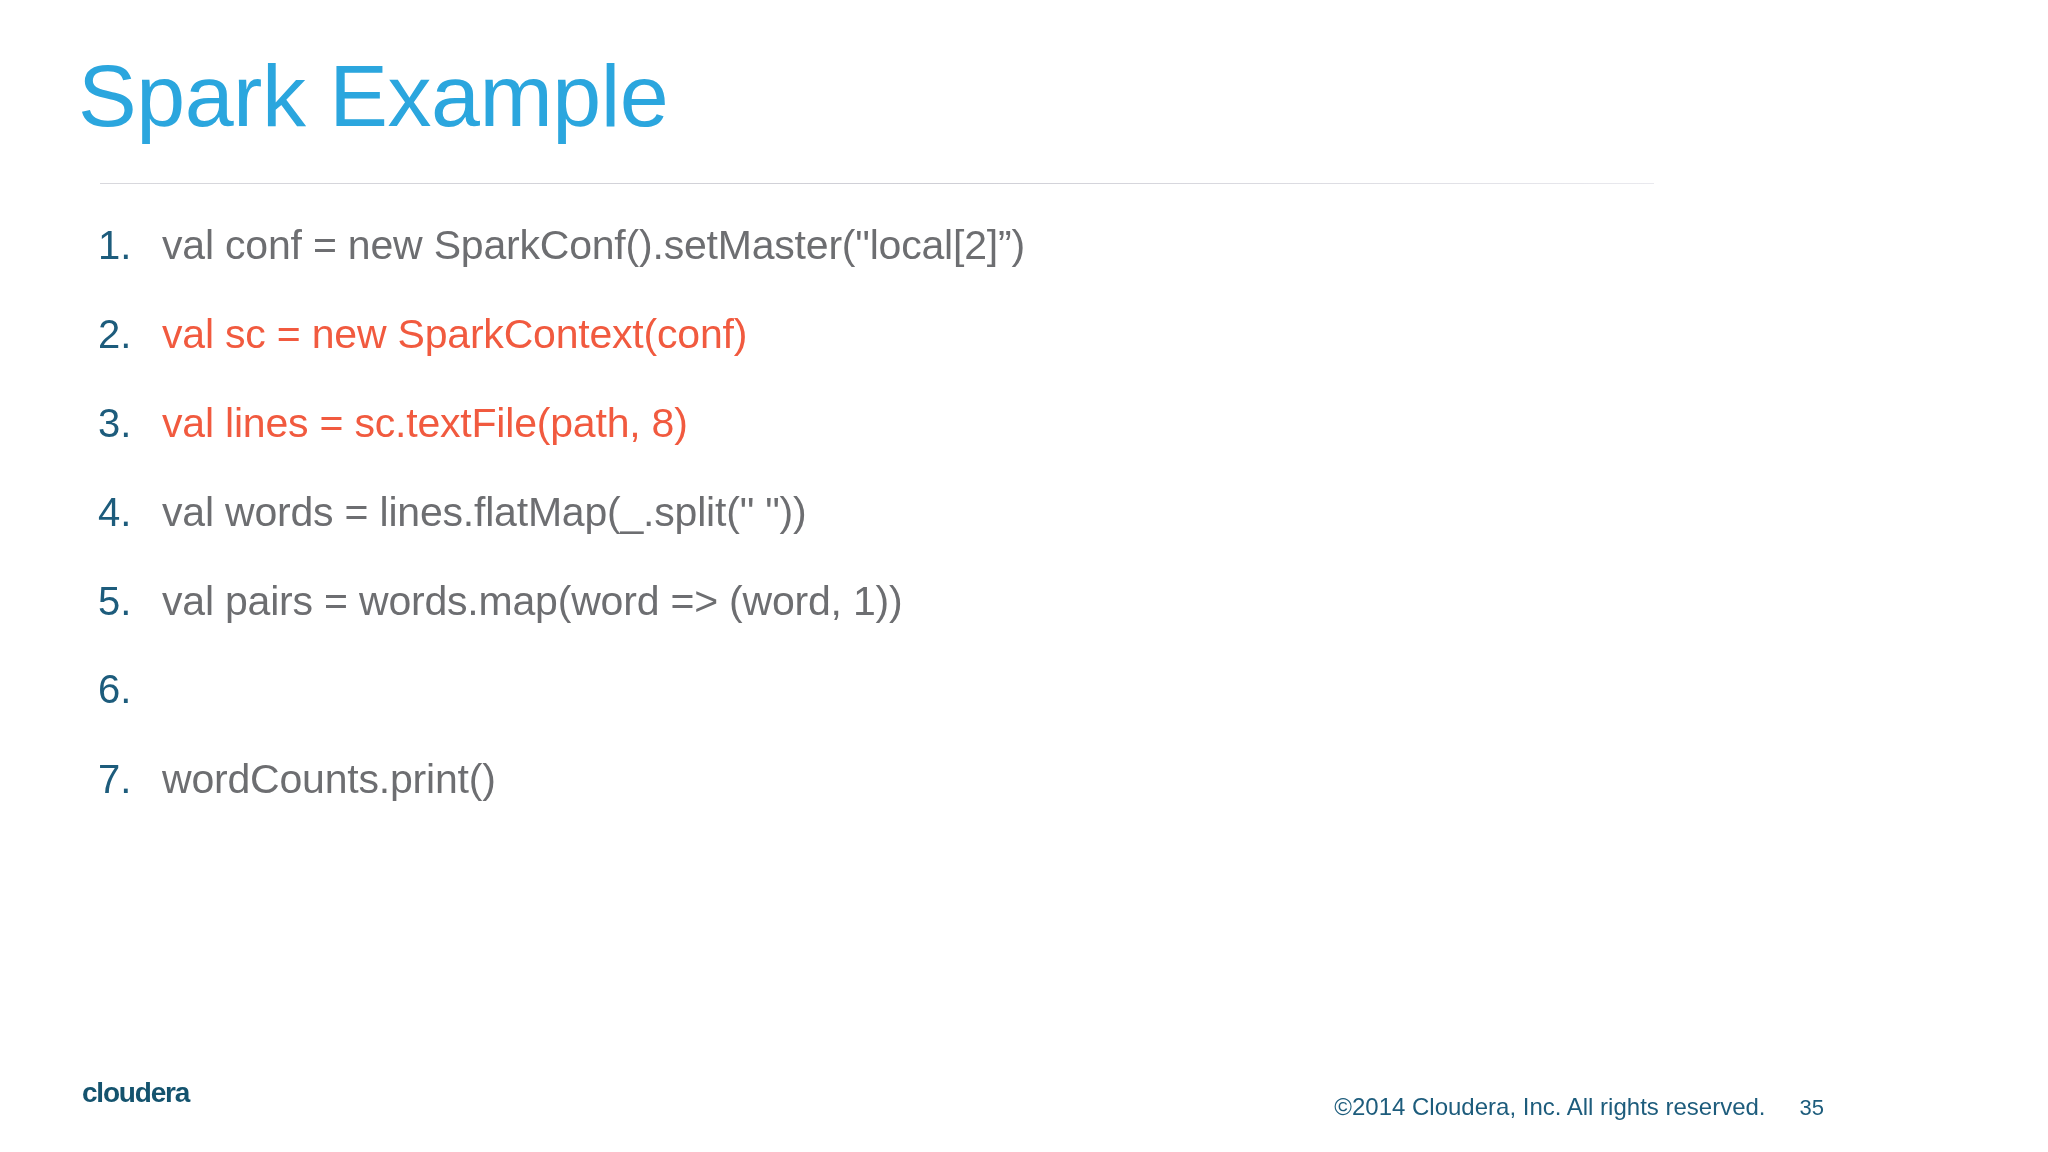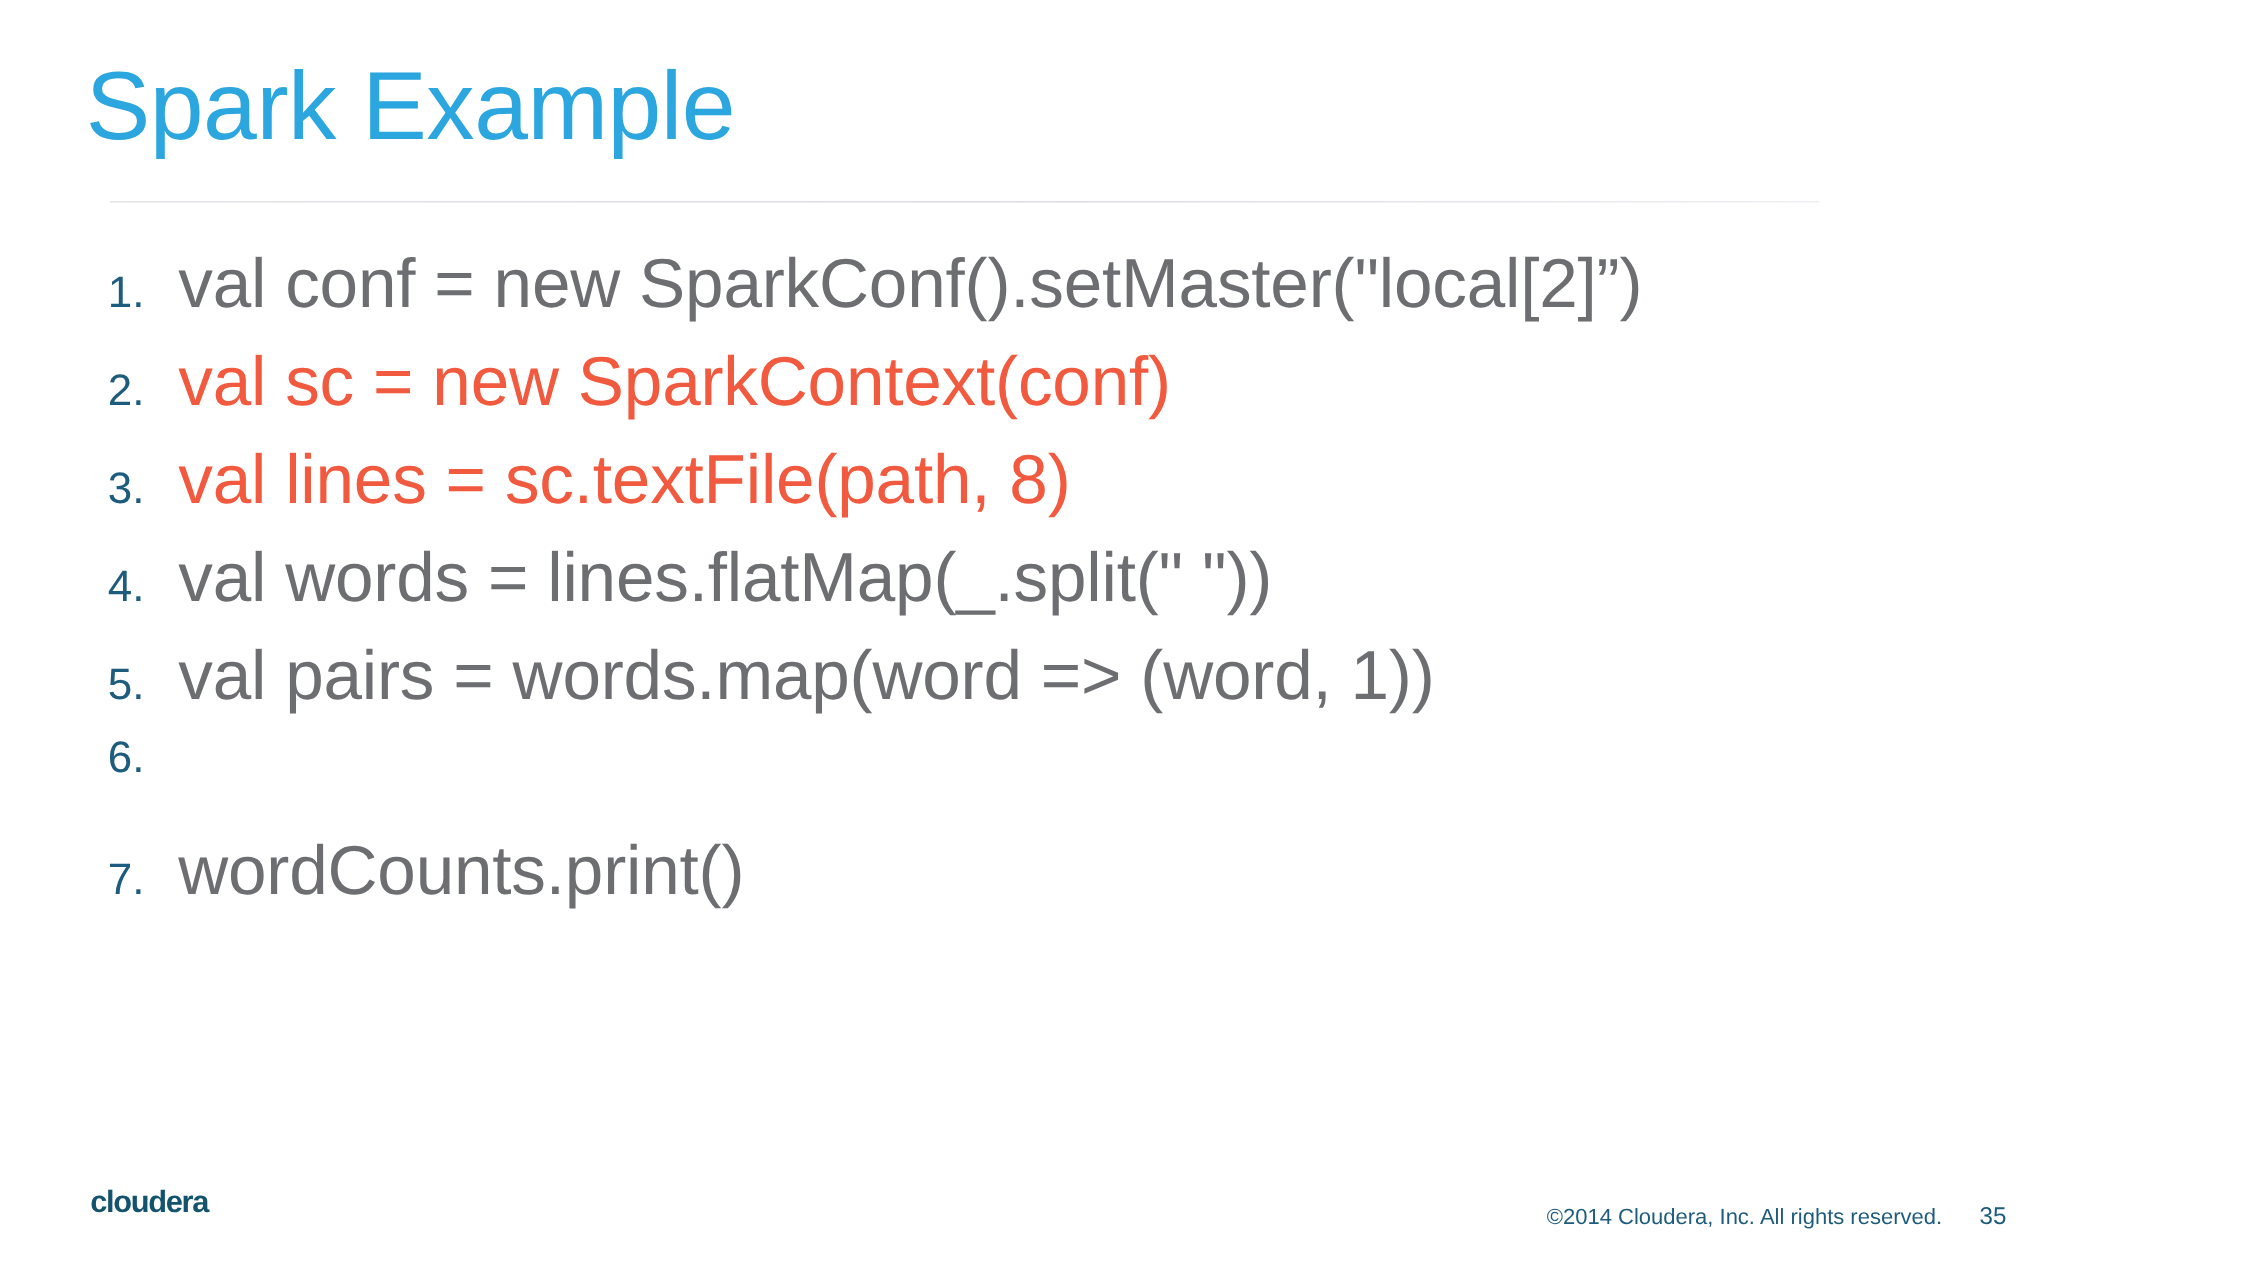--- a/index.html
+++ b/index.html
@@ -60,21 +60,21 @@
     flex: 0 0 72px;
     font-size: 40px;
     color: #1d5c7c;
     text-align: left;
     padding-left: 8px;
     box-sizing: border-box;
     font-weight: 400;
   }
 
   .code-text {
-    font-size: 63px;
+    font-size: 41px;
     color: #6d6e71;
     white-space: pre;
     letter-spacing: -0.2px;
   }
 
   .code-text.accent {
     color: #f15a3f;
   }
 
   
@@ -93,21 +93,21 @@
     right: 48px;
     top: 1093px;
     display: flex;
     align-items: baseline;
     gap: 34px;
     font-size: 20px;
     color: #1d5c7c;
     white-space: nowrap;
   }
 
-  .footer-copy { font-size: 20px; color: #1d5c7c; }
+  .footer-copy { font-size: 24px; color: #1d5c7c; }
   .footer-page { font-size: 22px; color: #1d5c7c; }
 </style>
 </head>
 <body>
 
 <div class="slide">
 
   <div class="title">Spark Example</div>
 
   <div class="title-rule"></div>

